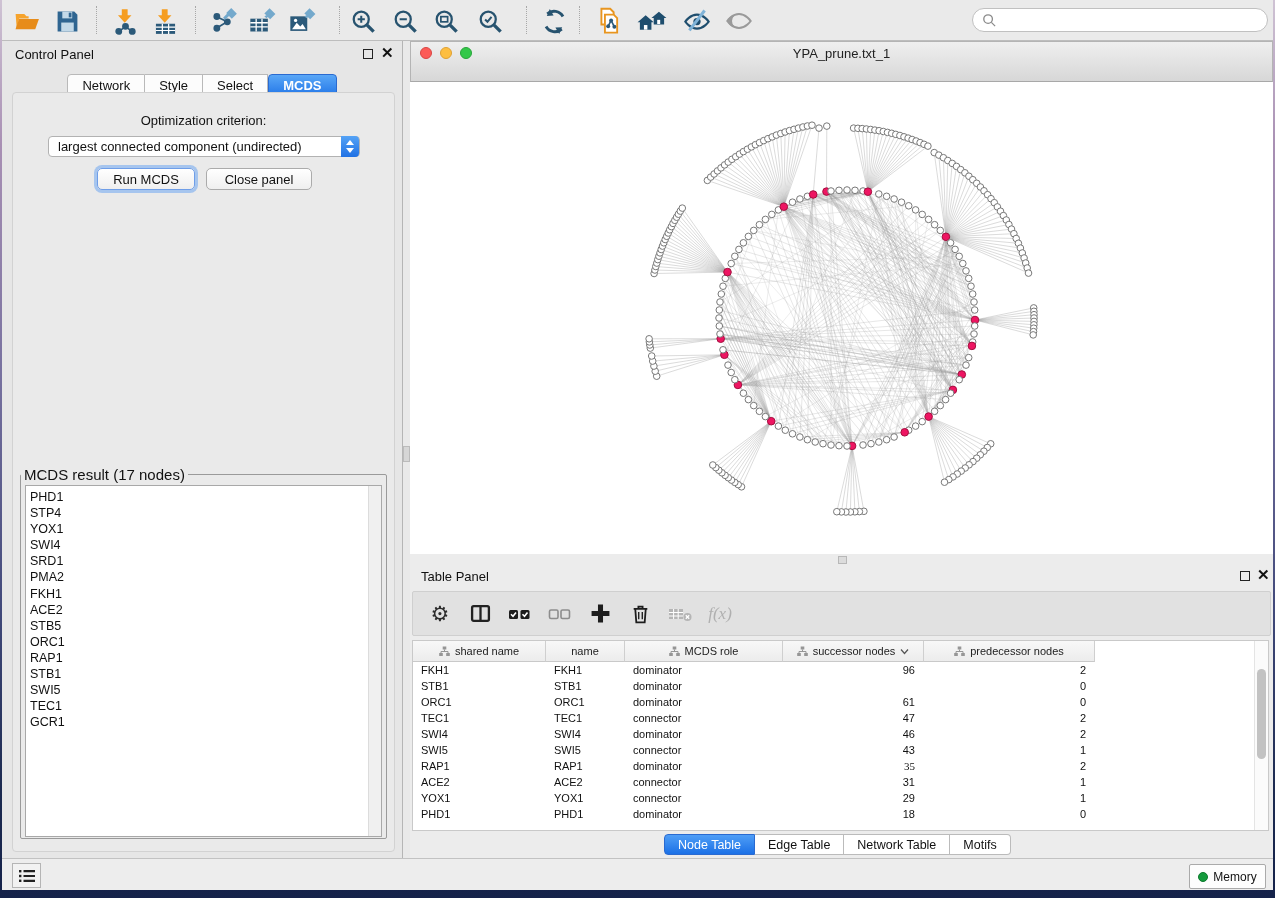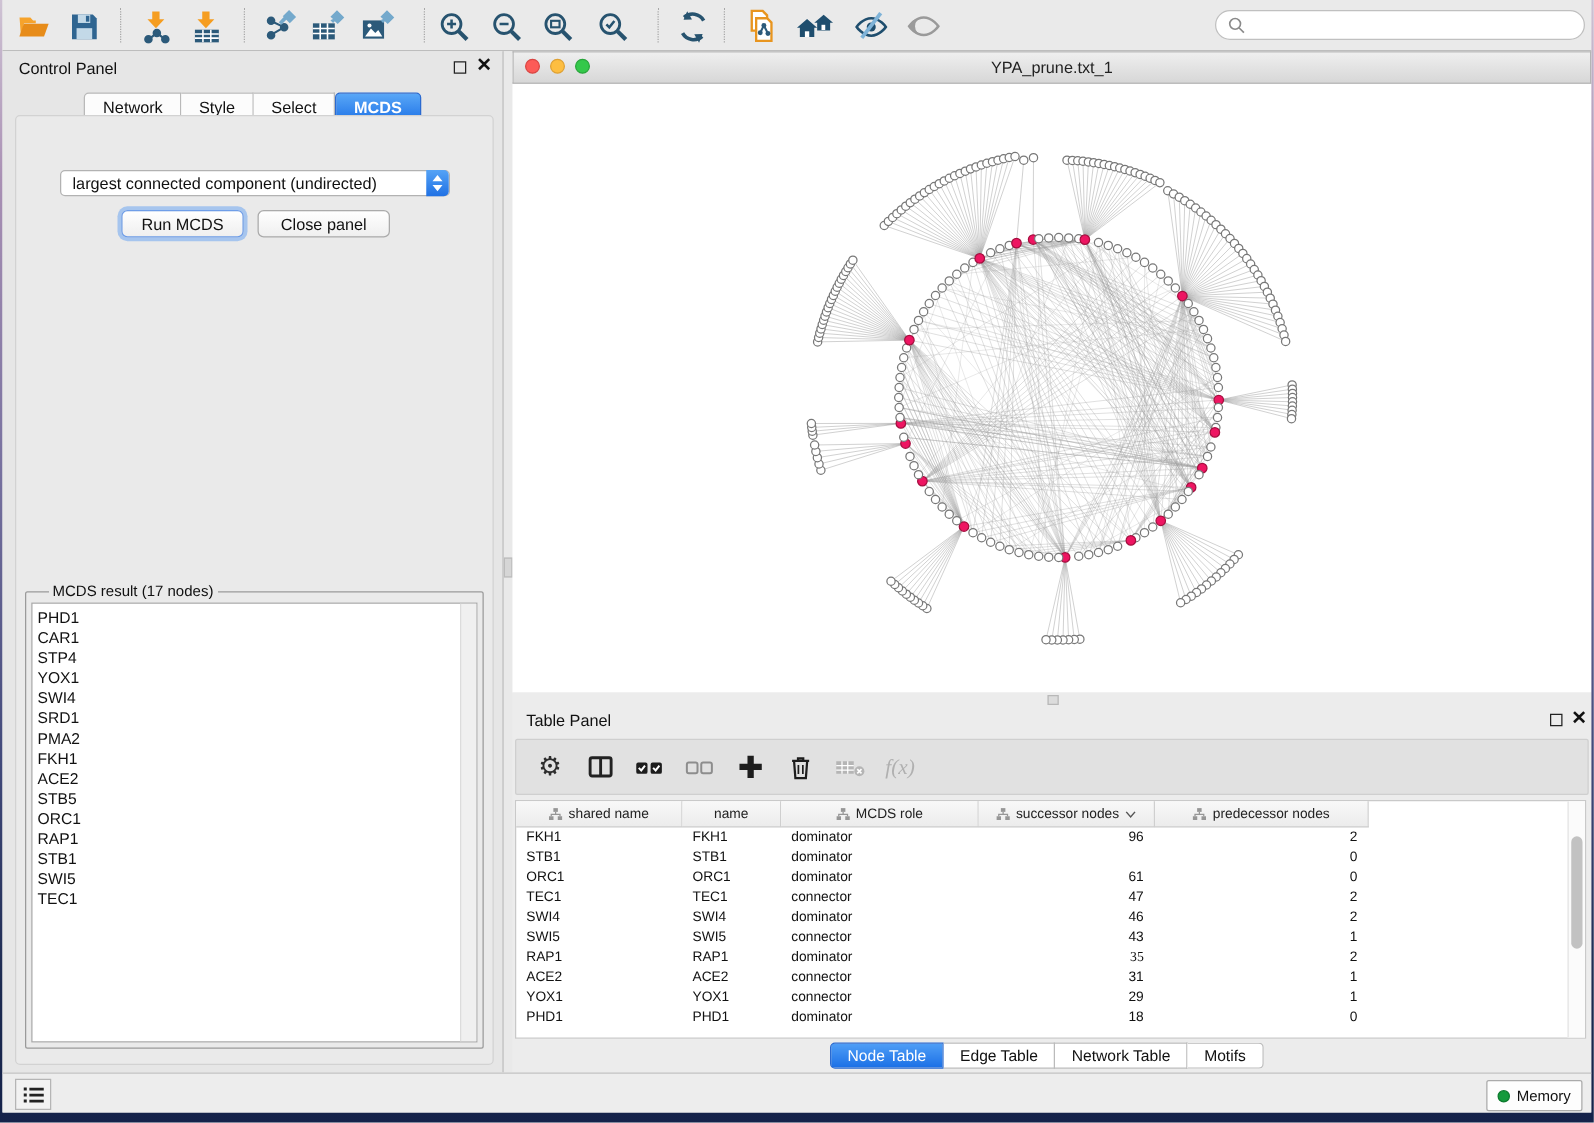--- a/index.html
+++ b/index.html
@@ -32,35 +32,35 @@
   #opt-label { position:absolute; left:0; top:20px; width:100%; text-align:center; font-size:13px; color:#111; }
   #criterion { position:absolute; left:35px; top:43px; width:312px; height:21px; background:#fff; border:1px solid #b2b2b2; border-radius:4px; font-size:13px; color:#111; display:flex; align-items:center; padding-left:9px; }
   #criterion .stepper { position:absolute; right:0; top:-1px; width:18px; height:21px; background:linear-gradient(180deg,#55a3f6 0%,#2071e4 100%); border-radius:0 4px 4px 0; }
   .stepper .up, .stepper .dn { position:absolute; left:5px; width:0; height:0; border-left:4px solid transparent; border-right:4px solid transparent; }
   .stepper .up { top:4px; border-bottom:5px solid #fff; }
   .stepper .dn { bottom:4px; border-top:5px solid #fff; }
   .cp-btn { position:absolute; top:75px; height:22px; background:linear-gradient(180deg,#ffffff,#efefef); border:1px solid #ababab; border-radius:5px; font-size:13px; color:#111; font-family:"Liberation Sans",sans-serif; }
   #run-btn { left:84px; width:98px; border-color:#6f9ee8; box-shadow:0 0 0 3px rgba(110,165,240,.55); }
   #closep-btn { left:193px; width:106px; }
   #mcds-group { position:absolute; left:7px; top:373px; width:367px; height:373px; border:1px solid #9a9a9a; border-radius:2px; }
-  #mcds-group legend { font-size:12px; color:#111; margin-left:18px; padding:0 3px; }
+  #mcds-group legend { font-size:15px; color:#111; margin-left:0; padding:0 3px; }
   #mcds-list-wrap { position:absolute; left:4px; top:2px; width:357px; height:352px; background:#fff; border:1px solid #a8a8a8; }
   #mcds-list { position:absolute; left:0; top:3px; width:100%; }
   .mcds-item { font-size:12.5px; color:#111; line-height:16.1px; padding-left:4px; }
   #mcds-track { position:absolute; right:0; top:0; width:13px; height:100%; background:#f0f0f0; border-left:1px solid #dcdcdc; }
 
   
   #vsplit { position:absolute; left:401px; top:41px; width:7px; height:817px; background:#e9e9e9; }
   #vsplit .grip { position:absolute; left:0; top:405px; width:7px; height:16px; background:#d6d6d6; border:1px solid #bbb; }
   #hsplit { position:absolute; left:408px; top:554px; width:863px; height:11px; background:#ececec; }
   #hsplit .grip { position:absolute; left:428px; top:2px; width:9px; height:8px; background:#dcdcdc; border:1px solid #b8b8b8; }
 
   
   #net-window { position:absolute; left:408px; top:41px; width:863px; height:513px; background:#fff; }
-  #net-titlebar { position:absolute; left:0; top:0; width:100%; height:26px; background:linear-gradient(180deg,#efefef,#d7d7d7); border:1px solid #b4b4b4; border-bottom-color:#a8a8a8; }
+  #net-titlebar { position:absolute; left:0; top:0; width:100%; height:41px; background:linear-gradient(180deg,#efefef,#d7d7d7); border:1px solid #b4b4b4; border-bottom-color:#a8a8a8; }
   .light { position:absolute; top:5px; width:12px; height:12px; border-radius:50%; }
   #light-red { left:9px; background:#fc5b57; border:1px solid #d94542; }
   #light-yellow { left:29px; background:#fdbe41; border:1px solid #dfa133; }
   #light-green { left:49px; background:#34c84a; border:1px solid #28a53a; }
   #net-title { position:absolute; left:0; top:4px; width:100%; text-align:center; font-size:13px; color:#222; }
   #net-canvas { position:absolute; left:0; top:23px; width:863px; height:490px; }
 
   
   #table-panel { position:absolute; left:408px; top:565px; width:863px; height:293px; background:#ececec; }
   #tp-titlebar { position:absolute; left:0; top:0; width:100%; height:24px; }
@@ -247,48 +247,49 @@
       <span class="win-float" style="left:361px"></span>
       <span class="win-close" style="left:379px">✕</span>
     </div>
     <div id="cp-tabs">
         <div class="cp-tab">Network</div>
         <div class="cp-tab">Style</div>
         <div class="cp-tab">Select</div>
         <div class="cp-tab active">MCDS</div>
       </div>
     <div id="cp-inset">
+      <div id="opt-label">Optimization criterion:</div>
       <div id="criterion">
         <span>largest connected component (undirected)</span>
         <span class="stepper">
             <span class="up"></span>
             <span class="dn"></span>
           </span>
       </div>
       <button class="cp-btn" id="run-btn">Run MCDS</button>
       <button class="cp-btn" id="closep-btn">Close panel</button>
       <fieldset id="mcds-group">
         <legend>MCDS result (17 nodes)</legend>
         <div id="mcds-list-wrap">
           <div id="mcds-list">
               <div class="mcds-item">PHD1</div>
-              <div class="mcds-item">CAR1</div>
               <div class="mcds-item">STP4</div>
               <div class="mcds-item">YOX1</div>
               <div class="mcds-item">SWI4</div>
               <div class="mcds-item">SRD1</div>
               <div class="mcds-item">PMA2</div>
               <div class="mcds-item">FKH1</div>
               <div class="mcds-item">ACE2</div>
               <div class="mcds-item">STB5</div>
               <div class="mcds-item">ORC1</div>
               <div class="mcds-item">RAP1</div>
               <div class="mcds-item">STB1</div>
               <div class="mcds-item">SWI5</div>
               <div class="mcds-item">TEC1</div>
+              <div class="mcds-item">GCR1</div>
             </div>
           <div id="mcds-track"></div>
         </div>
       </fieldset>
     </div>
   </div>
 
   <div id="vsplit">
       <span class="grip"></span>
     </div>

